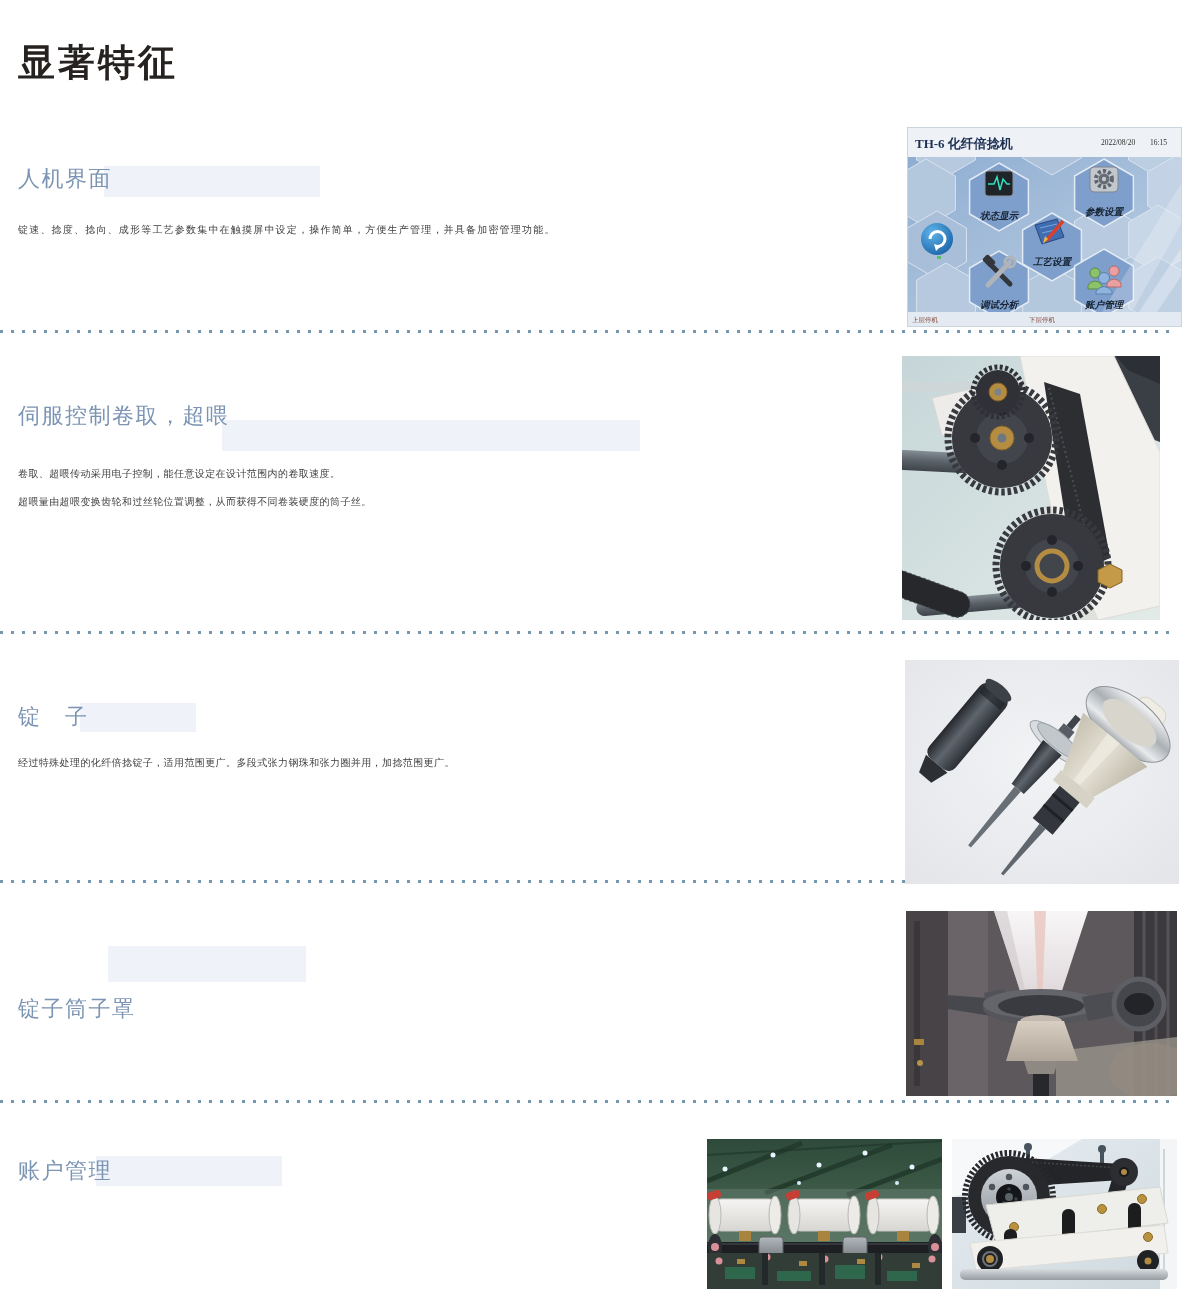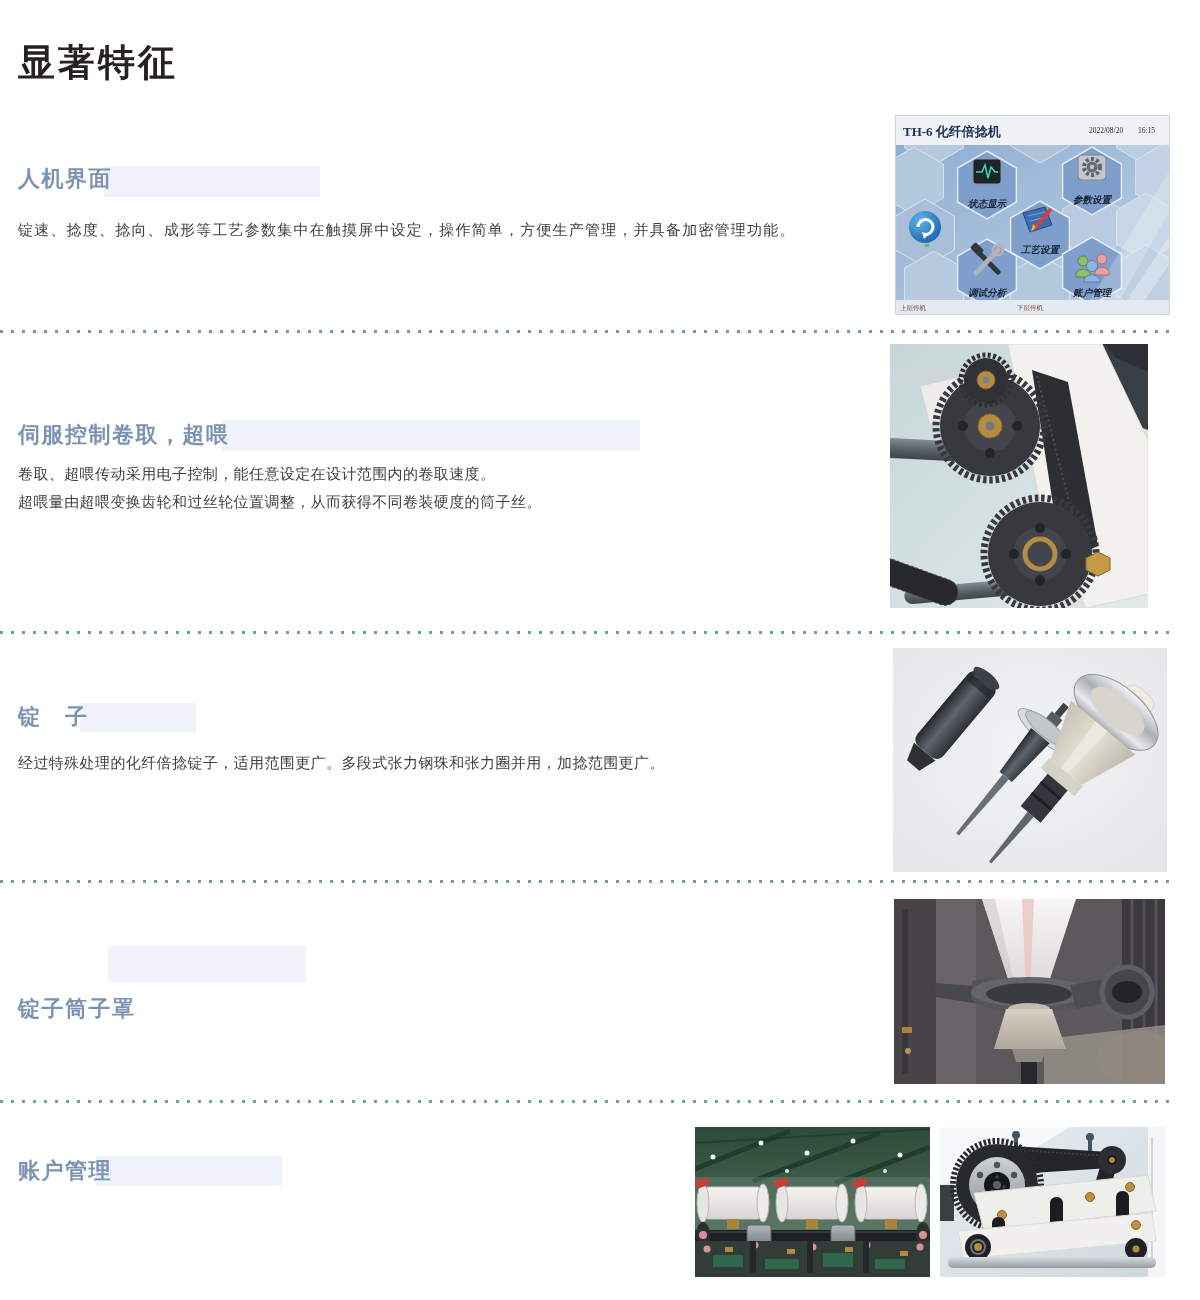--- a/index.html
+++ b/index.html
@@ -1,26 +1,26 @@
 <!DOCTYPE html>
 <html><head>
 <meta charset="utf-8">
 <style>
   html,body{margin:0;padding:0;background:#fff;}
   .page{position:relative;width:1200px;height:1300px;background:#ffffff;overflow:hidden;
         font-family:"Liberation Sans","DejaVu Sans",sans-serif;border-radius:31px;}
   .page-title{position:absolute;left:18px;top:38px;margin:0;font-size:37px;font-weight:bold;
               color:#262220;letter-spacing:3px;}
-  .sec-h{position:absolute;margin:0;font-size:22px;font-weight:bold;color:#7b94b3;
+  .sec-h{position:absolute;margin:0;font-size:22px;font-weight:normal;color:#7b94b3;
          letter-spacing:1.5px;z-index:2;}
   .hl{position:absolute;background:#eff3f9;z-index:1;}
-  .body{position:absolute;margin:0;font-size:15px;line-height:28px;color:#3f3f3f;z-index:2;}
+  .body{position:absolute;margin:0;font-size:10px;line-height:28px;color:#3f3f3f;z-index:2;}
   .dots{position:absolute;left:0;width:1172px;height:3px;
         background:repeating-linear-gradient(to right,#7598ae 0 3px,transparent 3px 11px);}
-  .photo{position:absolute;margin:0;overflow:hidden;z-index:1;}
+  .photo{position:absolute;margin:12px;overflow:hidden;z-index:1;}
   .photo svg{display:block;}
   .hmi-serif{font-family:"Liberation Serif","DejaVu Serif",serif;}
 </style>
 </head>
 <body>
 
 <div class="page">
 
   <h1 class="page-title">显著特征</h1>
 
@@ -131,21 +131,21 @@
       <rect x="1" y="185" width="273" height="14" fill="#e3eaf1"></rect>
       <text class="hmi-serif" x="5" y="195" font-size="6.5" fill="#7d3a2e">上层停机</text>
       <text class="hmi-serif" x="122" y="195" font-size="6.5" fill="#7d3a2e">下层停机</text>
       <rect x="0.5" y="0.5" width="274" height="199" fill="none" stroke="#c9d4de"></rect>
     </svg>
   </figure>
 
   <div class="dots" style="top:330px"></div>
 
   <div class="hl" style="left:222px;top:420px;width:418px;height:31px"></div>
-  <h2 class="sec-h" style="left:18px;top:420px">伺服控制卷取，超喂</h2>
+  <h2 class="sec-h" style="left:18px;top:401px">伺服控制卷取，超喂</h2>
   <p class="body" style="left:18px;top:488px;width:700px;letter-spacing:0.4px">超喂量由超喂变换齿轮和过丝轮位置调整，从而获得不同卷装硬度的筒子丝。</p>
   <p class="body" style="left:18px;top:460px;width:700px;letter-spacing:0.4px">卷取、超喂传动采用电子控制，能任意设定在设计范围内的卷取速度。</p>
 
   <figure class="photo" style="left:890px;top:344px;width:258px;height:264px">
     <svg viewBox="0 0 258 264" width="258" height="264">
       <defs>
         <linearGradient id="gbg" x1="0" y1="0" x2="1" y2="1">
           <stop offset="0" stop-color="#c6d6d8"></stop>
             <stop offset="1" stop-color="#e2ebe8"></stop>
         </linearGradient>

